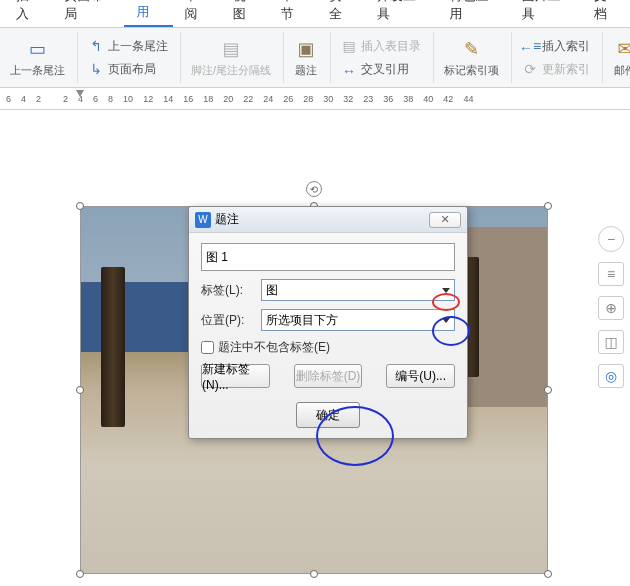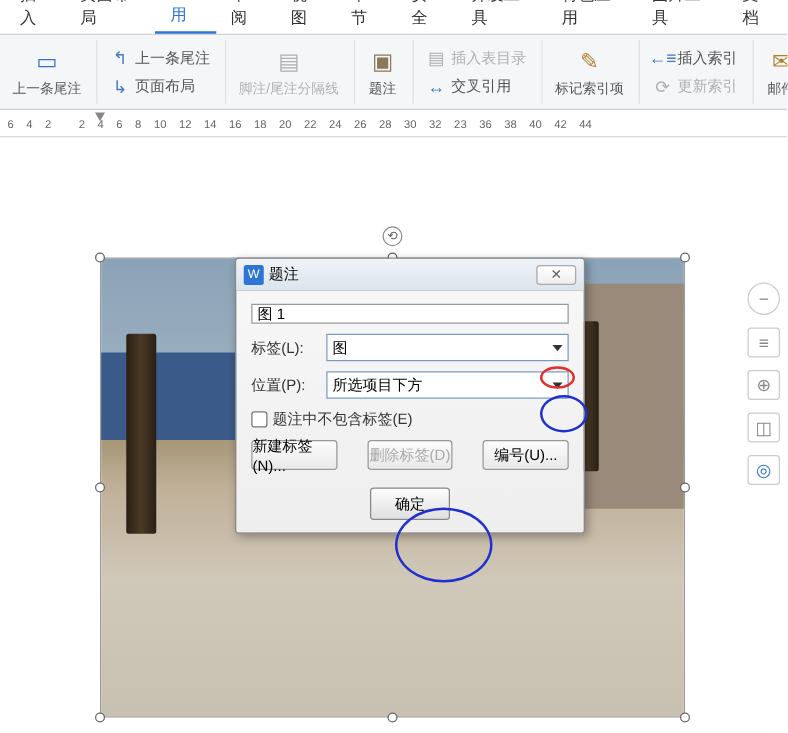--- a/index.html
+++ b/index.html
@@ -31,21 +31,21 @@
 .h-tm{left:50%;top:-5px;margin-left:-4px}.h-bm{left:50%;bottom:-5px;margin-left:-4px}
 .h-ml{left:-5px;top:50%;margin-top:-4px}.h-mr{right:-5px;top:50%;margin-top:-4px}
 .rot{position:absolute;left:50%;top:-26px;margin-left:-8px;width:16px;height:16px;border:1px solid #888;border-radius:50%;background:#fff;display:flex;align-items:center;justify-content:center;font-size:10px;color:#666}
 .dialog{position:absolute;left:188px;top:96px;width:280px;background:linear-gradient(#f8f8f8,#eee);border:1px solid #888;box-shadow:2px 2px 8px rgba(0,0,0,.3);border-radius:3px}
 .dlg-title{display:flex;align-items:center;padding:4px 6px;background:linear-gradient(#f0f4f8,#dce4ec);border-bottom:1px solid #ccc;border-radius:3px 3px 0 0}
 .dlg-logo{width:16px;height:16px;background:#2e75d4;color:#fff;display:flex;align-items:center;justify-content:center;font-size:10px;border-radius:2px;margin-right:4px}
 .dlg-x{margin-left:auto;width:32px;height:16px;border:1px solid #aaa;border-radius:3px;display:flex;align-items:center;justify-content:center;font-size:11px;color:#666;background:linear-gradient(#fff,#eee)}
 .dlg-body{padding:10px 12px}
 .drow{display:flex;align-items:center;margin-bottom:8px;gap:6px}
 .drow label{min-width:54px;color:#333}
-.din{flex:1;border:1px solid #999;background:#fff;height:16px;padding:2px 4px;font-size:12px}
+.din{flex:1;border:1px solid #999;background:#fff;height:28px;padding:2px 4px;font-size:12px}
 .dsel{flex:1;border:1px solid #7a9ac0;background:#fff;height:22px;padding:2px 4px;display:flex;align-items:center;justify-content:space-between;position:relative}
 .dsel .arr{width:0;height:0;border-left:4px solid transparent;border-right:4px solid transparent;border-top:5px solid #333}
 .dchk{display:flex;align-items:center;gap:4px}
 .dchk input{width:13px;height:13px}
 .dbtns{display:flex;gap:24px;margin-top:8px}
 .dbtn{flex:1;height:24px;border:1px solid #999;background:linear-gradient(#fdfdfd,#e8e8e8);border-radius:3px;display:flex;align-items:center;justify-content:center;cursor:pointer;font-size:12px}
 .dbtn.dim{color:#aaa}
 .dbtns2{display:flex;gap:10px;margin-top:14px;justify-content:center}
 .dbtn2{width:64px;height:26px;border:1px solid #888;background:linear-gradient(#fdfdfd,#e0e0e0);border-radius:3px;display:flex;align-items:center;justify-content:center;cursor:pointer}
 .ann{position:absolute;border:2px solid;border-radius:50%;pointer-events:none}

